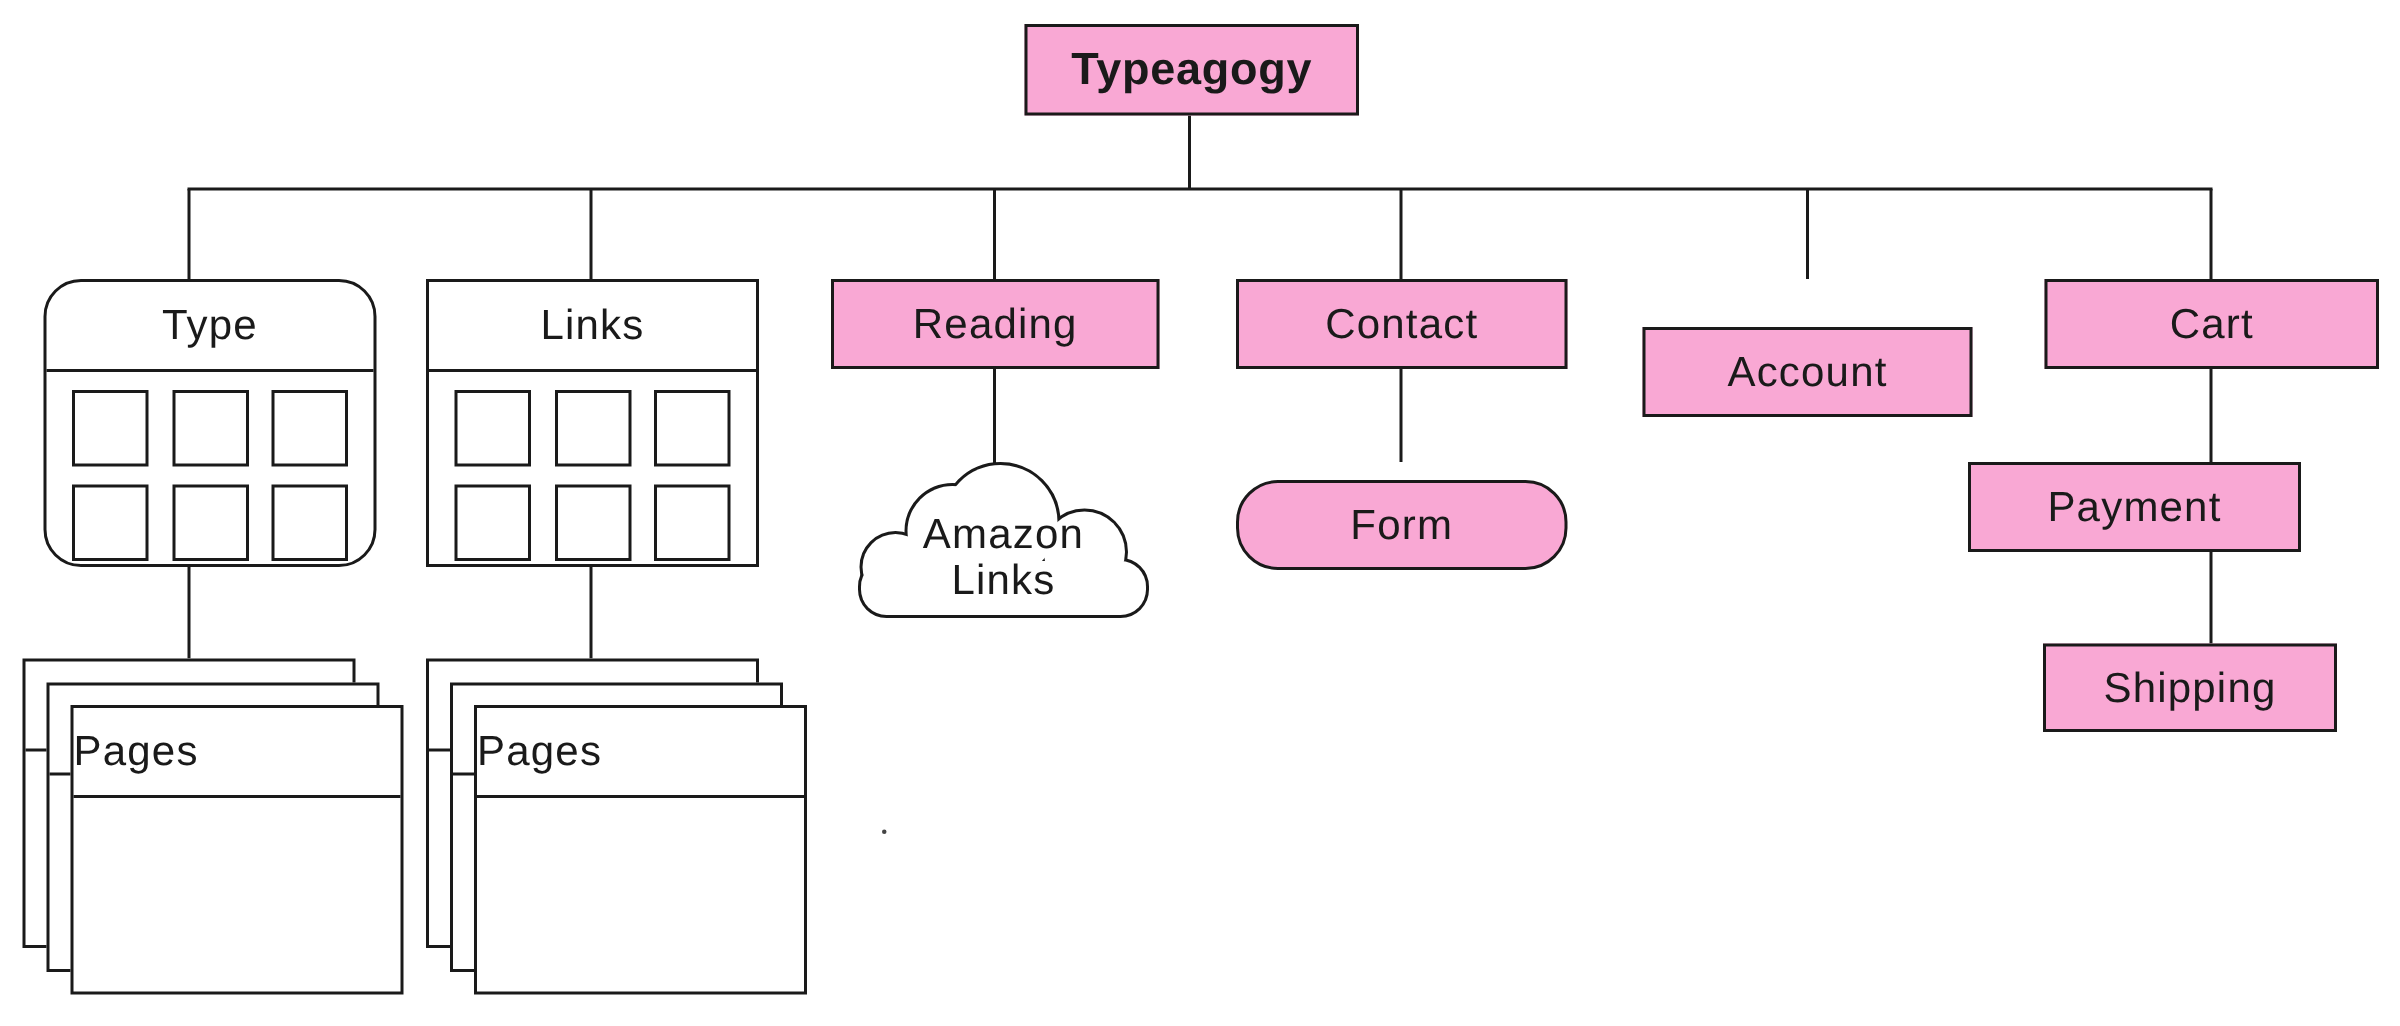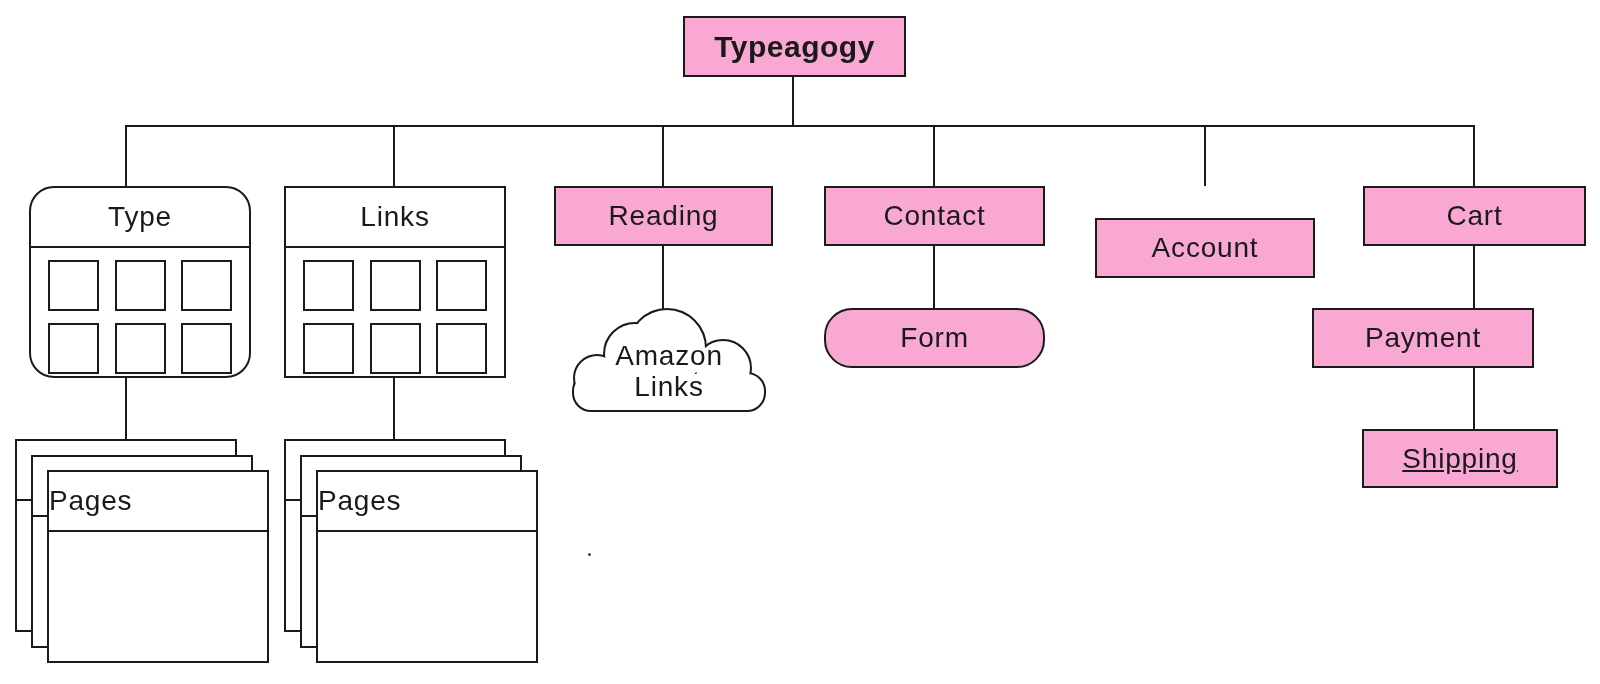--- a/index.html
+++ b/index.html
@@ -99,27 +99,27 @@
   </div>
   <div class="node" style="left:824px;top:186px;width:221px;height:60px;align-items:center;">
     <span>Contact</span>
   </div>
   <div class="node" style="left:1095px;top:186px;width:220px;height:60px;margin-top:32px;">
     <span>Account</span>
   </div>
   <div class="node" style="left:1363px;top:186px;width:223px;height:60px;">
     <span>Cart</span>
   </div>
-  <div class="node" style="left:824px;top:308px;width:221px;height:60px;border-radius:28px;">
+  <div class="node" style="left:824px;top:320px;width:221px;height:60px;border-radius:28px;">
     <span>Form</span>
   </div>
   <div class="node" style="left:1312px;top:308px;width:222px;height:60px;">
     <span>Payment</span>
   </div>
-  <div class="node" style="left:1362px;top:429px;width:196px;height:59px;text-decoration:underline;">
+  <div class="node" style="left:1362px;top:429px;width:196px;height:59px;">
     <span>Shipping</span>
   </div>
 
   <div class="card" style="left:15px;top:439px;">
     <div class="card-header"></div>
   </div>
   <div class="card" style="left:31px;top:455px;">
     <div class="card-header"></div>
   </div>
   <div class="card" style="left:47px;top:470px;">

